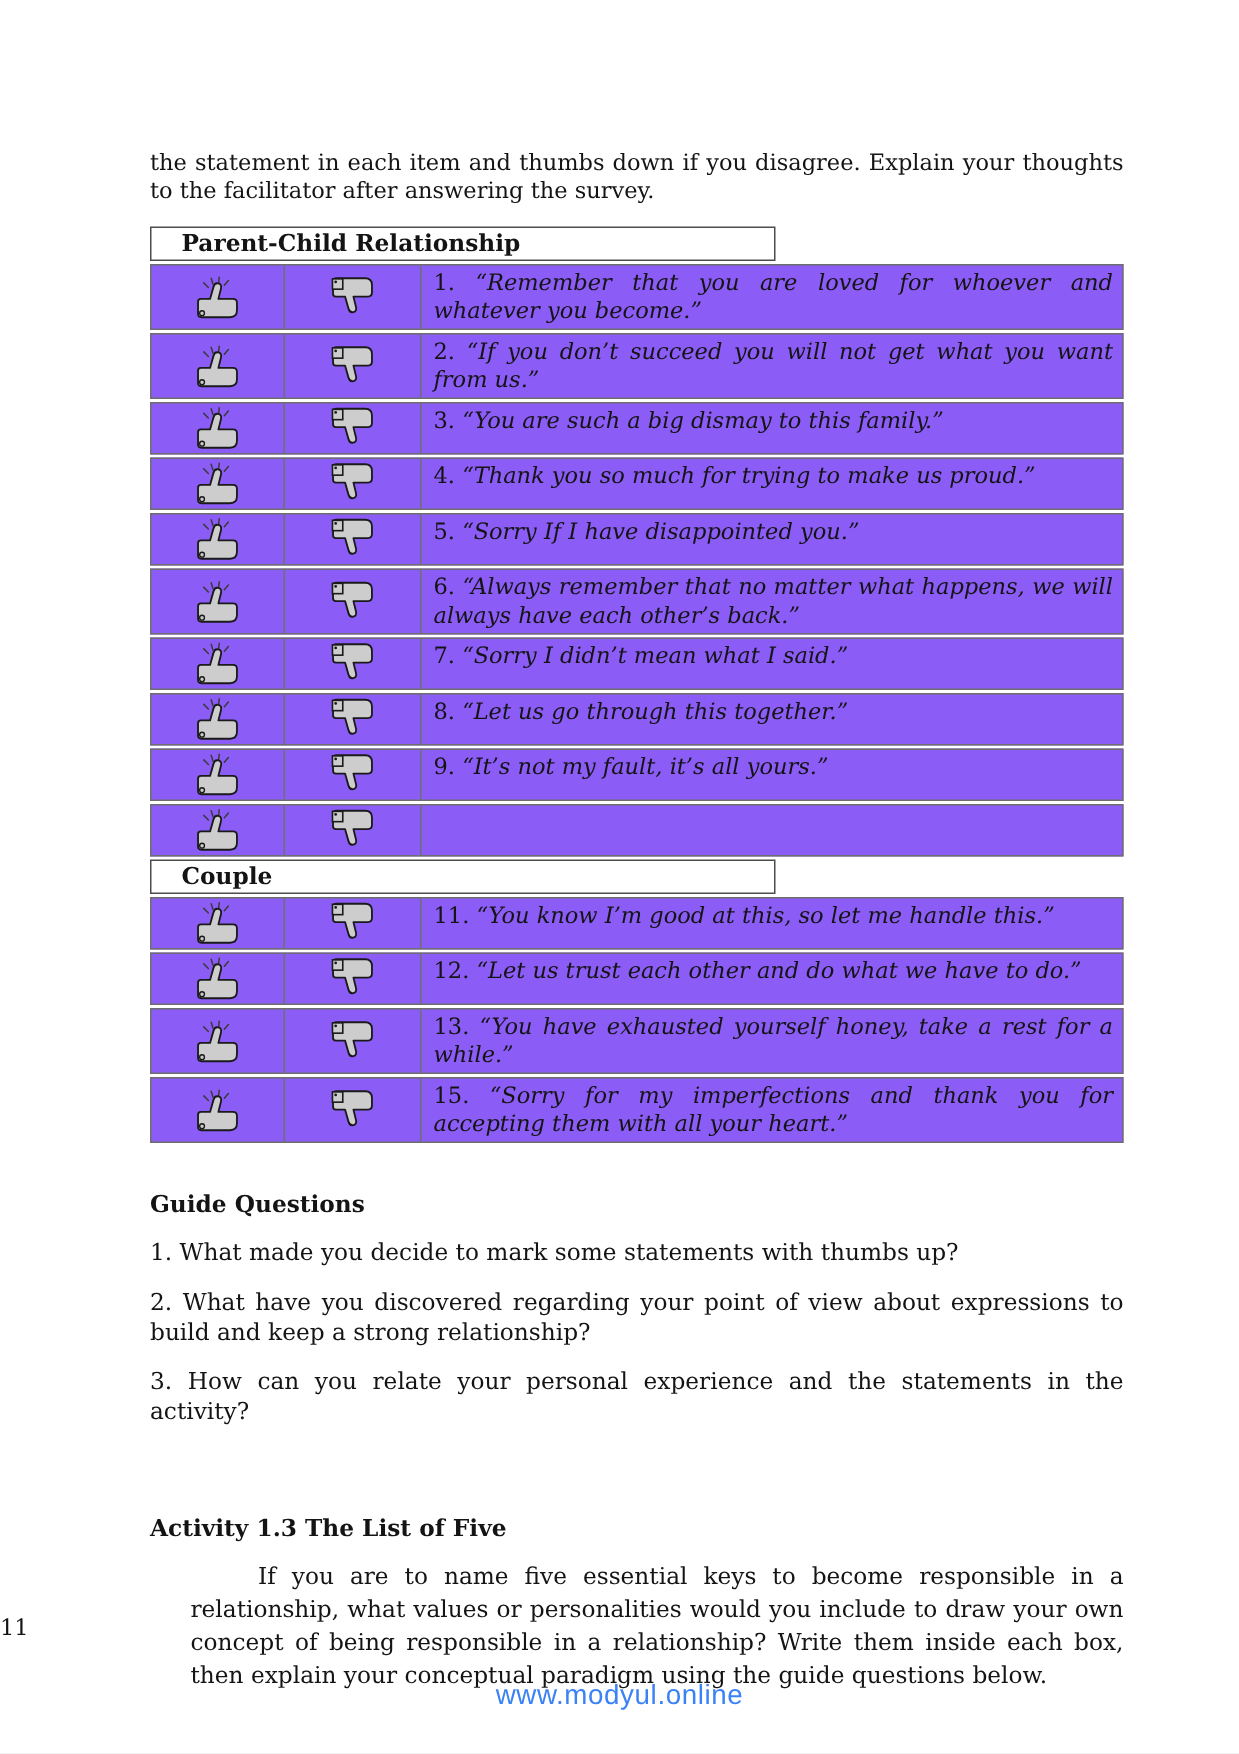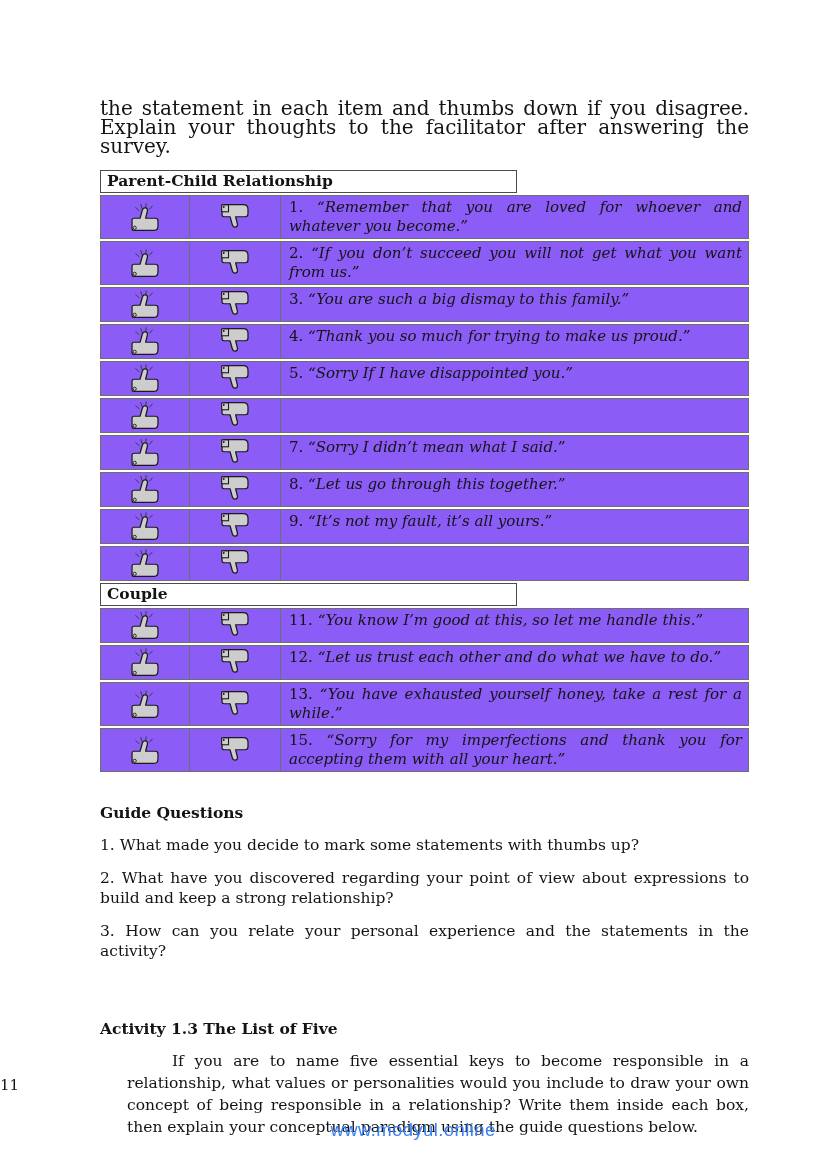--- a/index.html
+++ b/index.html
@@ -3,28 +3,28 @@
 <meta charset="utf-8">
 <style>
   html,body { margin:0; padding:0; background:#e8e8e8; }
   .page {
     position:relative; width:826px; height:1169px; margin:0 auto;
     background:#ffffff; overflow:hidden;
     font-family:"DejaVu Serif","Liberation Serif",serif; color:#141414;
   }
   .content { position:absolute; left:100px; top:99px; width:649px; }
 
-  .intro { font-size:20px; line-height:19px; text-align:justify; }
+  .intro { font-size:15px; line-height:19px; text-align:justify; }
 
   
   .survey { margin-top:14px; }
   .shead {
     box-sizing:border-box; width:417px; margin-top:2px;
     border:1px solid #4c4c4c; background:#fff;
-    font-weight:bold; font-size:15.5px; line-height:18px; padding:1px 6px 2px 6px;
+    font-weight:bold; font-size:15.5px; line-height:18px; padding:1px 6px 2px 20px;
   }
   .srow {
     box-sizing:border-box; display:flex; margin-top:2px;
     border:1px solid #6e6e6e; background:#8b5cf6; min-height:31px;
   }
   .cell { box-sizing:border-box; }
   .c1 { width:89px; display:flex; align-items:center; justify-content:center; border-right:1px solid #6e6e6e; padding:2px 0; }
   .c2 { width:91px; display:flex; align-items:center; justify-content:center; border-right:1px solid #6e6e6e; padding:2px 0; }
   .c3 { flex:1; font-size:15px; line-height:18.5px; padding:2px 6px 3px 8px; text-align:justify; }
   .qnum { font-style:normal; }
@@ -156,20 +156,21 @@
         <div class="cell c1">
             <svg class="icon" viewBox="0 0 44 38">
               <use href="#thumb-up"></use>
             </svg>
           </div>
         <div class="cell c2">
             <svg class="icon" viewBox="0 0 44 38">
               <use href="#thumb-down"></use>
             </svg>
           </div>
+        <div class="cell c3"><span class="qnum">6.</span> <span class="qtext">“Always remember that no matter what happens, we will always have each other’s back.”</span></div>
       </div>
 
       <div class="srow">
         <div class="cell c1">
             <svg class="icon" viewBox="0 0 44 38">
               <use href="#thumb-up"></use>
             </svg>
           </div>
         <div class="cell c2">
             <svg class="icon" viewBox="0 0 44 38">

